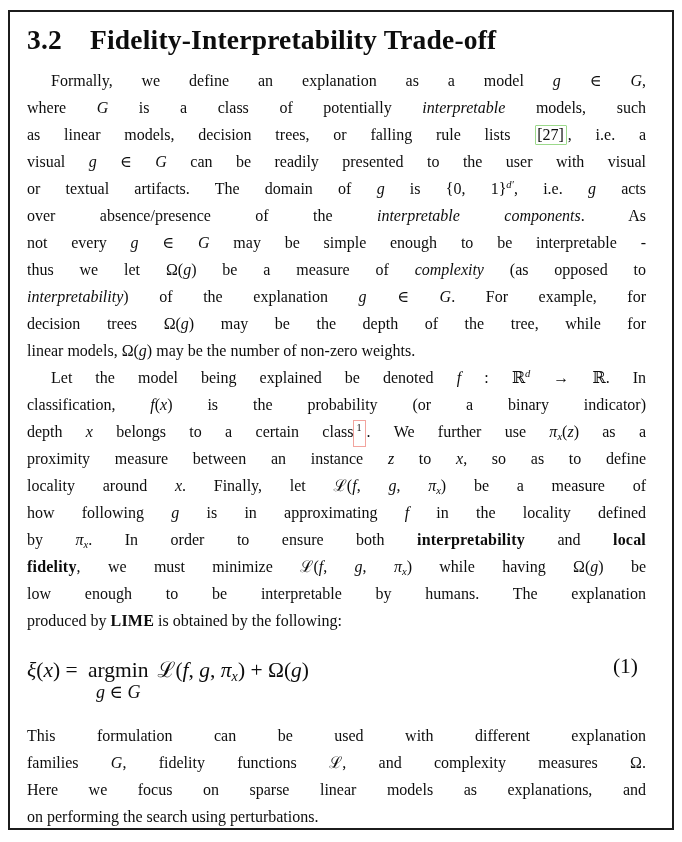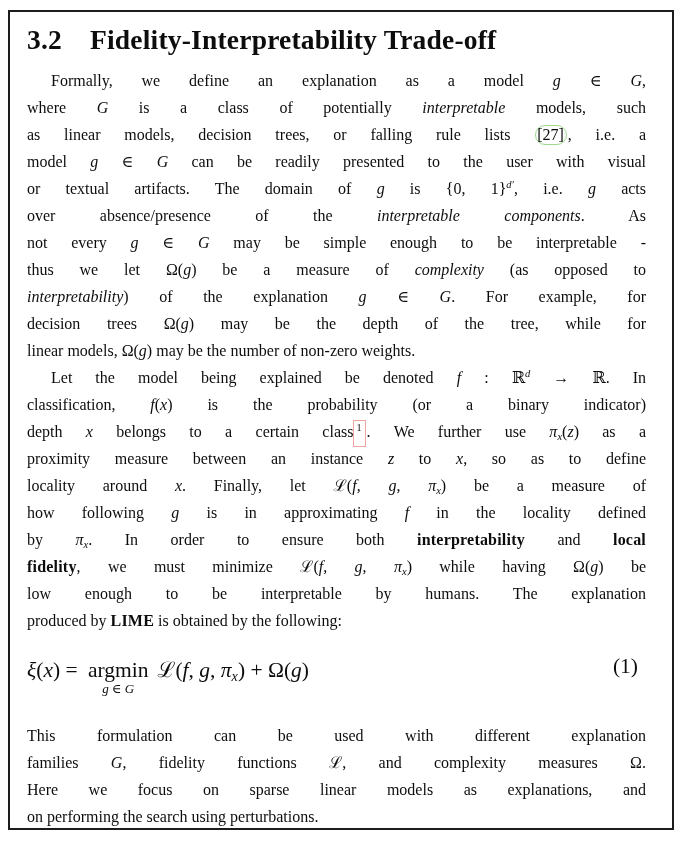--- a/index.html
+++ b/index.html
@@ -44,21 +44,21 @@
   }
   .line.last { text-align-last: left; }
   .line.indent { text-indent: 24px; }
 
   .sg-i { font-style: italic; }
   .sg-b { font-weight: 700; letter-spacing: 0.2px; }
   .sg-p { font-size: 0.66em; vertical-align: 0.55em; line-height: 0; }
   .sg-s { font-size: 0.66em; vertical-align: -0.25em; line-height: 0; }
   .sg-c {
     border: 1.6px solid var(--citation-box);
-    border-radius: 11px;
+    border-radius: 1px;
     padding: 0 2px 1px 1px;
     margin: 0 1px;
   }
   .sg-f {
     font-size: 0.64em;
     line-height: 0;
     position: relative;
     top: -0.55em;
     border: 1.5px solid var(--footnote-box);
     padding: 1px 3px 13px 2px;
@@ -79,39 +79,39 @@
     display: inline-block;
     position: relative;
     margin: 0 9px 0 5px;
     text-align: center;
   }
   .argmin-sub {
     position: absolute;
     top: 23px;
     left: 50%;
     transform: translateX(-50%);
-    font-size: 13px;
+    font-size: 18px;
     white-space: nowrap;
   }
 </style>
 </head>
 <body>
 
 <div class="frame">
 
   <div class="section-heading">
     <span>3.2</span>
     <span>Fidelity-Interpretability Trade-off</span>
   </div>
 
   <div class="para">
       <div class="line indent"><span>Formally, we define an explanation as a model </span><span class="sg-i">g</span><span> ∈ </span><span class="sg-i">G</span><span>,</span></div>
       <div class="line"><span>where </span><span class="sg-i">G</span><span> is a class of potentially </span><span class="sg-i">interpretable</span><span> models, such</span></div>
       <div class="line"><span>as linear models, decision trees, or falling rule lists </span><span class="sg-c">[27]</span><span>, i.e. a</span></div>
-      <div class="line"><span>model </span><span class="sg-i">g</span><span> ∈ </span><span class="sg-i">G</span><span> can be readily presented to the user with visual</span></div>
+      <div class="line"><span>visual </span><span class="sg-i">g</span><span> ∈ </span><span class="sg-i">G</span><span> can be readily presented to the user with visual</span></div>
       <div class="line"><span>or textual artifacts. The domain of </span><span class="sg-i">g</span><span> is {0, 1}</span><span class="sg-i sg-p">d′</span><span>, i.e. </span><span class="sg-i">g</span><span> acts</span></div>
       <div class="line"><span>over absence/presence of the </span><span class="sg-i">interpretable components</span><span>. As</span></div>
       <div class="line"><span>not every </span><span class="sg-i">g</span><span> ∈ </span><span class="sg-i">G</span><span> may be simple enough to be interpretable -</span></div>
       <div class="line"><span>thus we let Ω(</span><span class="sg-i">g</span><span>) be a measure of </span><span class="sg-i">complexity</span><span> (as opposed to</span></div>
       <div class="line"><span class="sg-i">interpretability</span><span>) of the explanation </span><span class="sg-i">g</span><span> ∈ </span><span class="sg-i">G</span><span>. For example, for</span></div>
       <div class="line"><span>decision trees Ω(</span><span class="sg-i">g</span><span>) may be the depth of the tree, while for</span></div>
       <div class="line last"><span>linear models, Ω(</span><span class="sg-i">g</span><span>) may be the number of non-zero weights.</span></div>
     </div>
 
   <div class="para">

